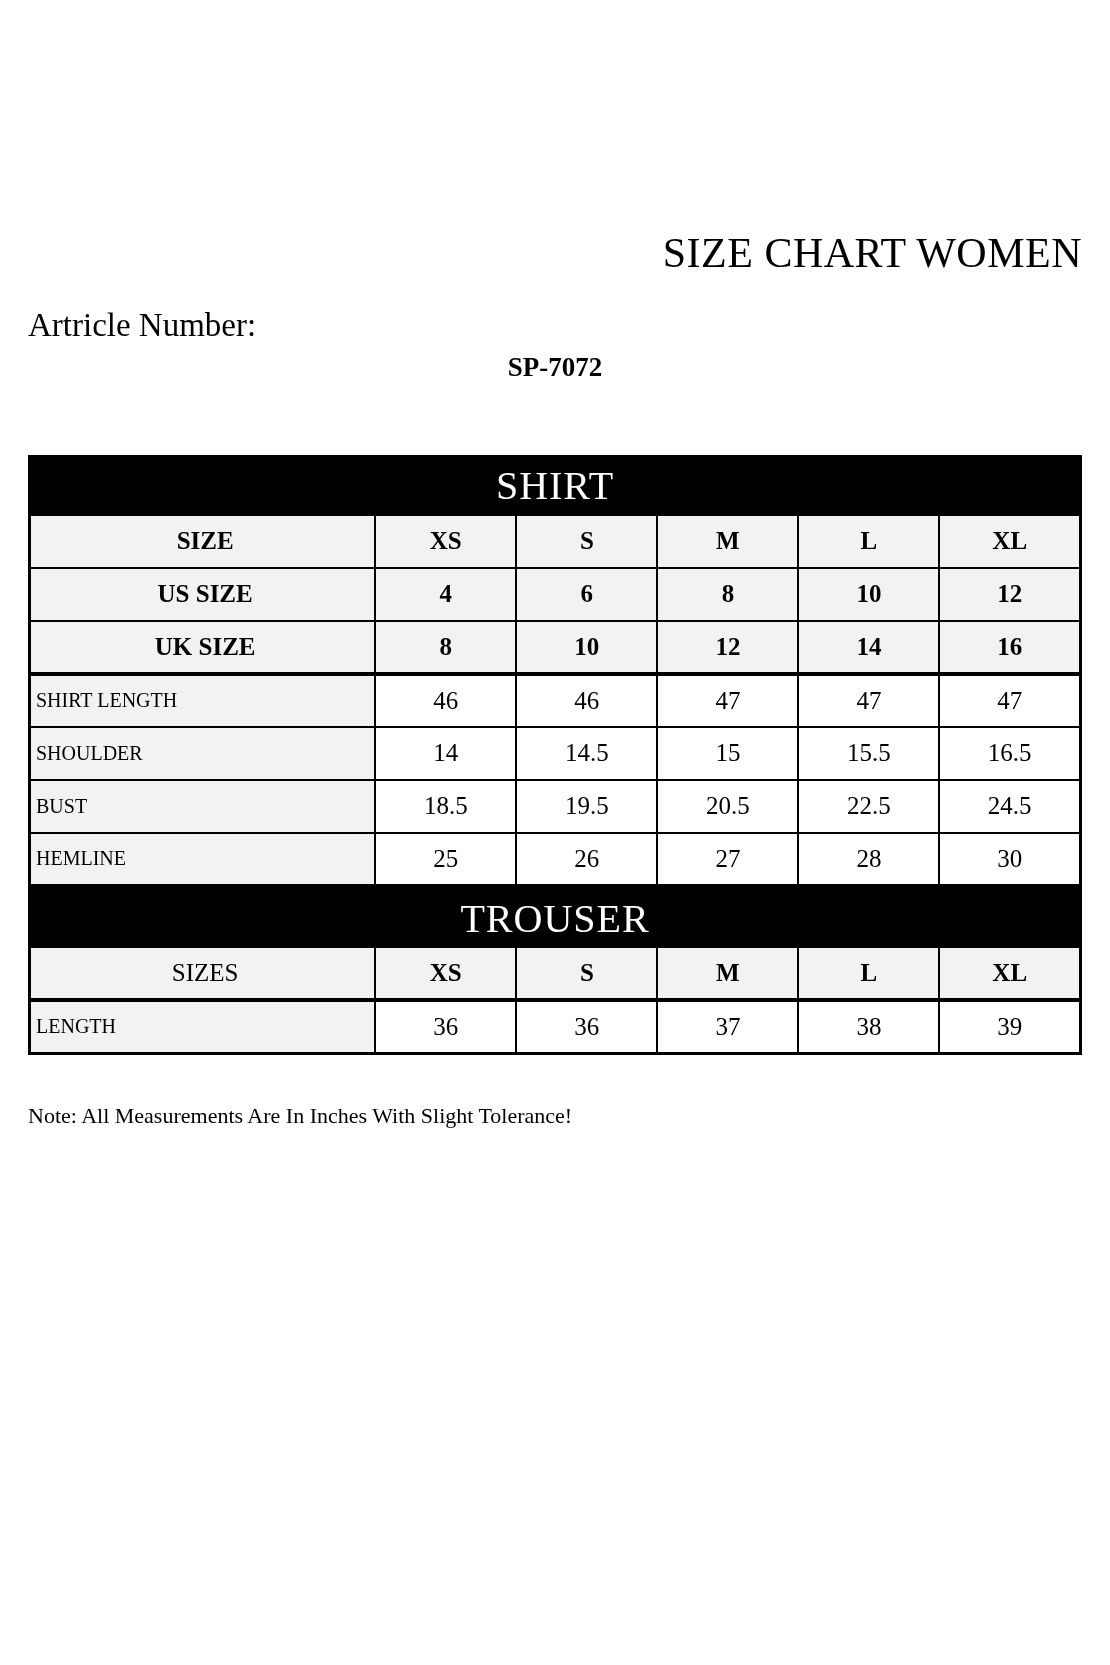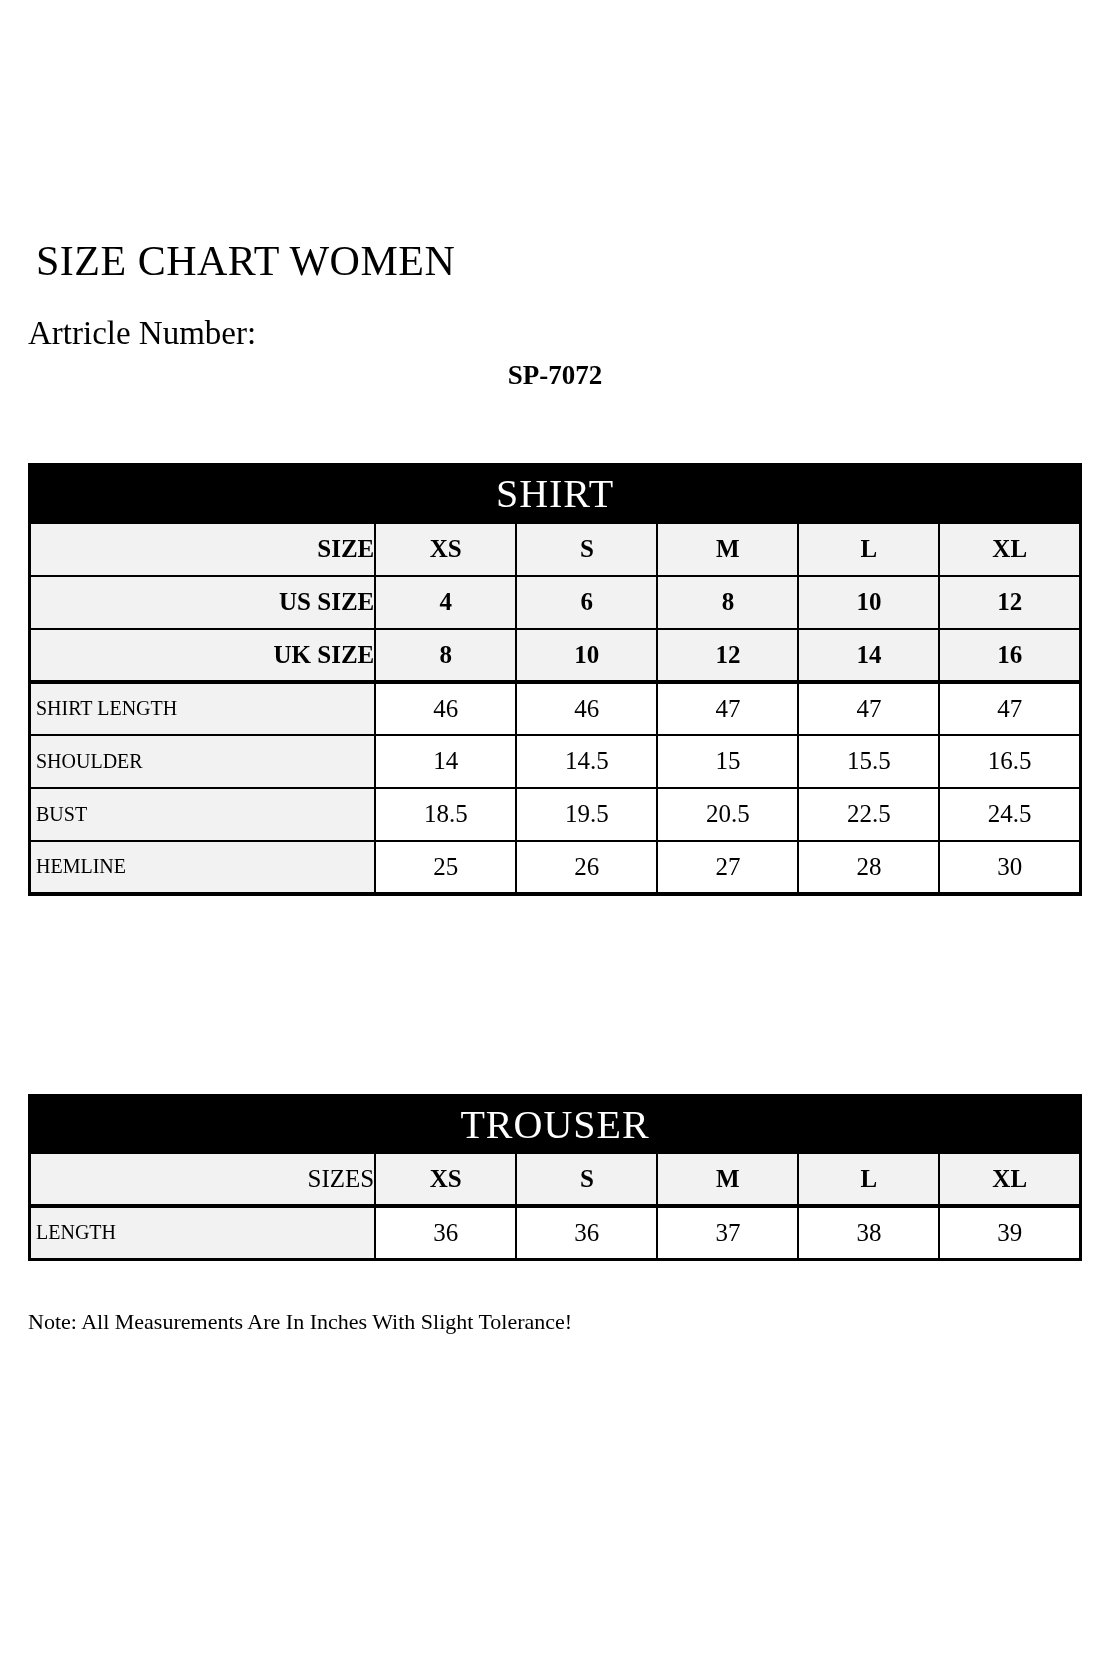--- a/index.html
+++ b/index.html
@@ -17,24 +17,24 @@
     height:1665px;
     background:#ffffff;
     color:var(--text);
     font-family:"Liberation Serif", serif;
     overflow:hidden;
   }
   .page{
     padding:230px 28px 0 28px;
   }
   .title{
-    margin:8px;
+    margin:0;
     font-size:42px;
     font-weight:normal;
-    text-align:left;
+    text-align:right;
     line-height:1.1;
     letter-spacing:0.5px;
   }
   .article-label{
     margin-top:30px;
     text-align:left;
     font-size:33px;
     line-height:1.2;
   }
   .article-number{
@@ -44,21 +44,21 @@
     font-weight:bold;
     line-height:1.2;
   }
   table.size-table{
     width:100%;
     border-collapse:collapse;
     table-layout:fixed;
     border:3px solid var(--border);
   }
   table.shirt{margin-top:72px;}
-  table.trouser{margin-top:198px;padding-left:48px;}
+  table.trouser{padding-left:48px;}
   col.c-label{width:32.9%;}
   td{
     border:2px solid var(--border);
     padding:0;
     vertical-align:middle;
   }
   td.tbar{
     background:var(--table-header-bg);
     color:var(--table-header-text);
     text-align:center;
@@ -66,21 +66,21 @@
     height:58px;
     letter-spacing:1px;
   }
   tr.header td{
     background:var(--shaded-cell-bg);
     height:53px;
   }
   tr.header td.label{
     font-size:25px;
     padding-left:5px;
-    text-align:right;
+    text-align:center;
   }
   tr.header td.label.bold{font-weight:bold;}
   tr.header td.value{
     font-weight:bold;
     font-size:25px;
     text-align:center;
   }
   tr.measure td{height:53px;}
   tr.measure td.label{
     background:var(--shaded-cell-bg);

